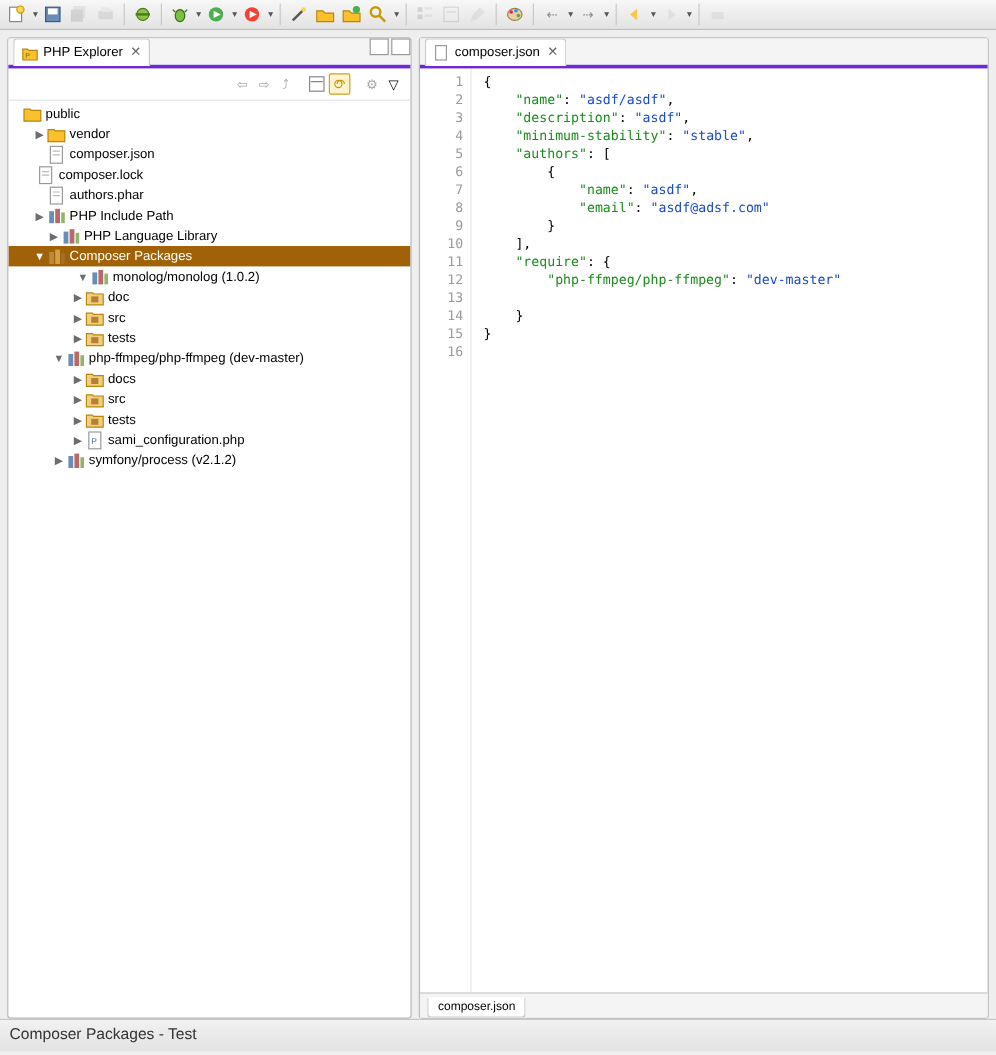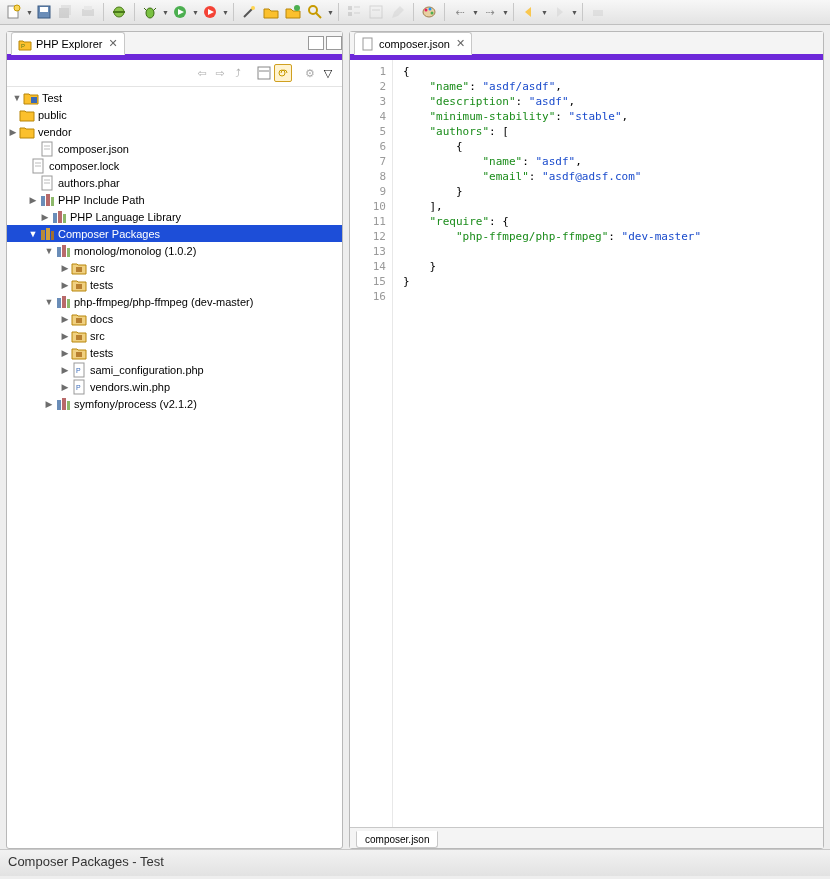--- a/index.html
+++ b/index.html
@@ -5,32 +5,32 @@
   html,body{margin:0;padding:0;font-family:"Lucida Grande","Segoe UI",sans-serif;font-size:11px;color:#000;background:#eee;}
   .toolbar{height:24px;background:linear-gradient(#f7f7f7,#e3e3e3);border-bottom:1px solid #bfbfbf;display:flex;align-items:center;padding:0 4px;gap:2px;}
   .tb-btn{width:20px;height:20px;display:flex;align-items:center;justify-content:center;border-radius:2px;}
   .tb-btn.disabled{opacity:.4;}
   .tb-sep{width:1px;height:18px;background:#c8c8c8;margin:0 3px;}
   .tb-arrow{width:6px;font-size:7px;color:#555;}
   .workbench{display:flex;height:824px;padding:6px 6px 0 6px;gap:6px;box-sizing:border-box;}
   .panel{background:#fff;border:1px solid #b8b8b8;border-radius:3px;display:flex;flex-direction:column;min-height:0;}
   .left{width:335px;}
   .right{flex:1;}
-  .panel-tabs{display:flex;align-items:center;height:22px;border-bottom:6px solid #6d28d9;background:#f4f4f4;padding-left:4px;position:relative;}
+  .panel-tabs{display:flex;align-items:flex-start;height:22px;border-bottom:3px solid #6d28d9;background:#f4f4f4;padding-left:4px;position:relative;}
   .tab{display:flex;align-items:center;gap:4px;padding:2px 6px;background:#fff;border:1px solid #c8c8c8;border-bottom:1px solid #fff;border-radius:3px 3px 0 0;margin-bottom:-1px;height:17px;}
   .tab .icon{width:14px;height:14px;}
   .tab .close{font-size:11px;color:#666;margin-left:2px;}
   .panel-tabs .spacer{flex:1;}
   .panel-toolbar{display:flex;justify-content:flex-end;align-items:center;gap:2px;padding:3px 6px;border-bottom:1px solid #e4e4e4;height:20px;}
   .mini-btn{width:16px;height:16px;display:flex;align-items:center;justify-content:center;}
   .mini-btn.disabled{opacity:.35;}
   .mini-btn.active{background:#fff3d0;border:1px solid #d0a020;border-radius:2px;}
   .tree{flex:1;overflow:auto;padding:2px 0;}
   .row{display:flex;align-items:center;height:17px;white-space:nowrap;cursor:default;}
-  .row.selected{background:#1d4ed8;color:#fff;}
+  .row.selected{background:#a16207;color:#fff;}
   .twisty{width:12px;text-align:center;font-size:9px;color:#6d6d6d;}
   .row.selected .twisty{color:#fff;}
   .twisty.open::before{content:"▼";}
   .twisty.closed::before{content:"▶";}
   .twisty.none::before{content:"";}
   .node-icon{width:16px;height:16px;margin-right:3px;flex:none;}
   .label{padding-right:6px;}
   .editor-area{flex:1;display:flex;min-height:0;}
   .gutter{width:42px;background:#fff;border-right:1px solid #e8e8e8;padding-top:4px;text-align:right;color:#9a9a9a;font-family:Menlo,Consolas,monospace;font-size:11px;line-height:15px;}
   .gutter .ln{padding-right:6px;position:relative;}
@@ -214,36 +214,28 @@
             <path d="M3 7a3 3 0 016 0 3 3 0 01-6 0" fill="none" stroke="#c79a00"></path>
             <path d="M5 7a3 3 0 016 0" fill="none" stroke="#c79a00"></path>
           </svg>
         </div>
       <div style="width:6px"></div>
       <div class="mini-btn disabled">⚙</div>
       <div class="mini-btn">▽</div>
     </div>
 
     <div class="tree">
-      <div class="row" style="padding-left:4px">
-        <span class="twisty open"></span>
-        <span class="node-icon"><svg width="16" height="16">
-              <path d="M1 4h5l1 1h8v9H1z" fill="#fbc02d" stroke="#b8860b"></path>
-              <rect x="8" y="7" width="6" height="6" fill="#3a6ab8"></rect>
-            </svg></span>
-        <span class="label">Test</span>
-      </div>
       <div class="row" style="">
           <span class="twisty none"></span>
           <span class="node-icon"><svg width="16" height="16">
               <path d="M1 4h5l1 1h8v9H1z" fill="#fbc02d" stroke="#b8860b"></path>
             </svg></span>
           <span class="label">public</span>
         </div>
-      <div class="row" style="">
+      <div class="row" style="padding-left:20px">
           <span class="twisty closed"></span>
           <span class="node-icon"><svg width="16" height="16">
               <path d="M1 4h5l1 1h8v9H1z" fill="#fbc02d" stroke="#b8860b"></path>
             </svg></span>
           <span class="label">vendor</span>
         </div>
       <div class="row" style="padding-left:20px">
           <span class="twisty none"></span>
           <span class="node-icon"><svg width="16" height="16">
               <rect x="3" y="1" width="10" height="14" fill="#fff" stroke="#999"></rect>
@@ -290,35 +282,43 @@
         </div>
       <div class="row selected" style="padding-left:20px">
           <span class="twisty open"></span>
           <span class="node-icon"><svg width="16" height="16">
               <rect x="2" y="4" width="4" height="10" fill="#b88a3a"></rect>
               <rect x="7" y="2" width="4" height="12" fill="#d0a040"></rect>
               <rect x="12" y="5" width="3" height="9" fill="#a07030"></rect>
             </svg></span>
           <span class="label">Composer Packages</span>
         </div>
-      <div class="row" style="padding-left:36px">
+      <div class="row" style="padding-left:56px">
           <span class="twisty open"></span>
           <span class="node-icon"><svg width="16" height="16">
               <rect x="2" y="4" width="4" height="10" fill="#6a8db8"></rect>
               <rect x="7" y="2" width="4" height="12" fill="#b86a6a"></rect>
               <rect x="12" y="5" width="3" height="9" fill="#8db86a"></rect>
             </svg></span>
           <span class="label">monolog/monolog (1.0.2)</span>
         </div>
       <div class="row" style="padding-left:52px">
           <span class="twisty closed"></span>
           <span class="node-icon"><svg width="16" height="16">
               <path d="M1 4h5l1 1h8v9H1z" fill="#f0d080" stroke="#b8860b"></path>
               <rect x="5" y="7" width="6" height="5" fill="#b88030"></rect>
             </svg></span>
+          <span class="label">doc</span>
+        </div>
+      <div class="row" style="padding-left:52px">
+          <span class="twisty closed"></span>
+          <span class="node-icon"><svg width="16" height="16">
+              <path d="M1 4h5l1 1h8v9H1z" fill="#f0d080" stroke="#b8860b"></path>
+              <rect x="5" y="7" width="6" height="5" fill="#b88030"></rect>
+            </svg></span>
           <span class="label">src</span>
         </div>
       <div class="row" style="padding-left:52px">
           <span class="twisty closed"></span>
           <span class="node-icon"><svg width="16" height="16">
               <path d="M1 4h5l1 1h8v9H1z" fill="#f0d080" stroke="#b8860b"></path>
               <rect x="5" y="7" width="6" height="5" fill="#b88030"></rect>
             </svg></span>
           <span class="label">tests</span>
         </div>
@@ -355,28 +355,20 @@
             </svg></span>
           <span class="label">tests</span>
         </div>
       <div class="row" style="padding-left:52px">
           <span class="twisty closed"></span>
           <span class="node-icon"><svg width="16" height="16">
               <rect x="3" y="1" width="10" height="14" fill="#fff" stroke="#999"></rect>
               <text x="5" y="11" font-size="7" fill="#3a6ab8">P</text>
             </svg></span>
           <span class="label">sami_configuration.php</span>
-        </div>
-      <div class="row" style="padding-left:52px">
-          <span class="twisty closed"></span>
-          <span class="node-icon"><svg width="16" height="16">
-              <rect x="3" y="1" width="10" height="14" fill="#fff" stroke="#999"></rect>
-              <text x="5" y="11" font-size="7" fill="#3a6ab8">P</text>
-            </svg></span>
-          <span class="label">vendors.win.php</span>
         </div>
       <div class="row" style="padding-left:36px">
           <span class="twisty closed"></span>
           <span class="node-icon"><svg width="16" height="16">
               <rect x="2" y="4" width="4" height="10" fill="#6a8db8"></rect>
               <rect x="7" y="2" width="4" height="12" fill="#b86a6a"></rect>
               <rect x="12" y="5" width="3" height="9" fill="#8db86a"></rect>
             </svg></span>
           <span class="label">symfony/process (v2.1.2)</span>
         </div>

